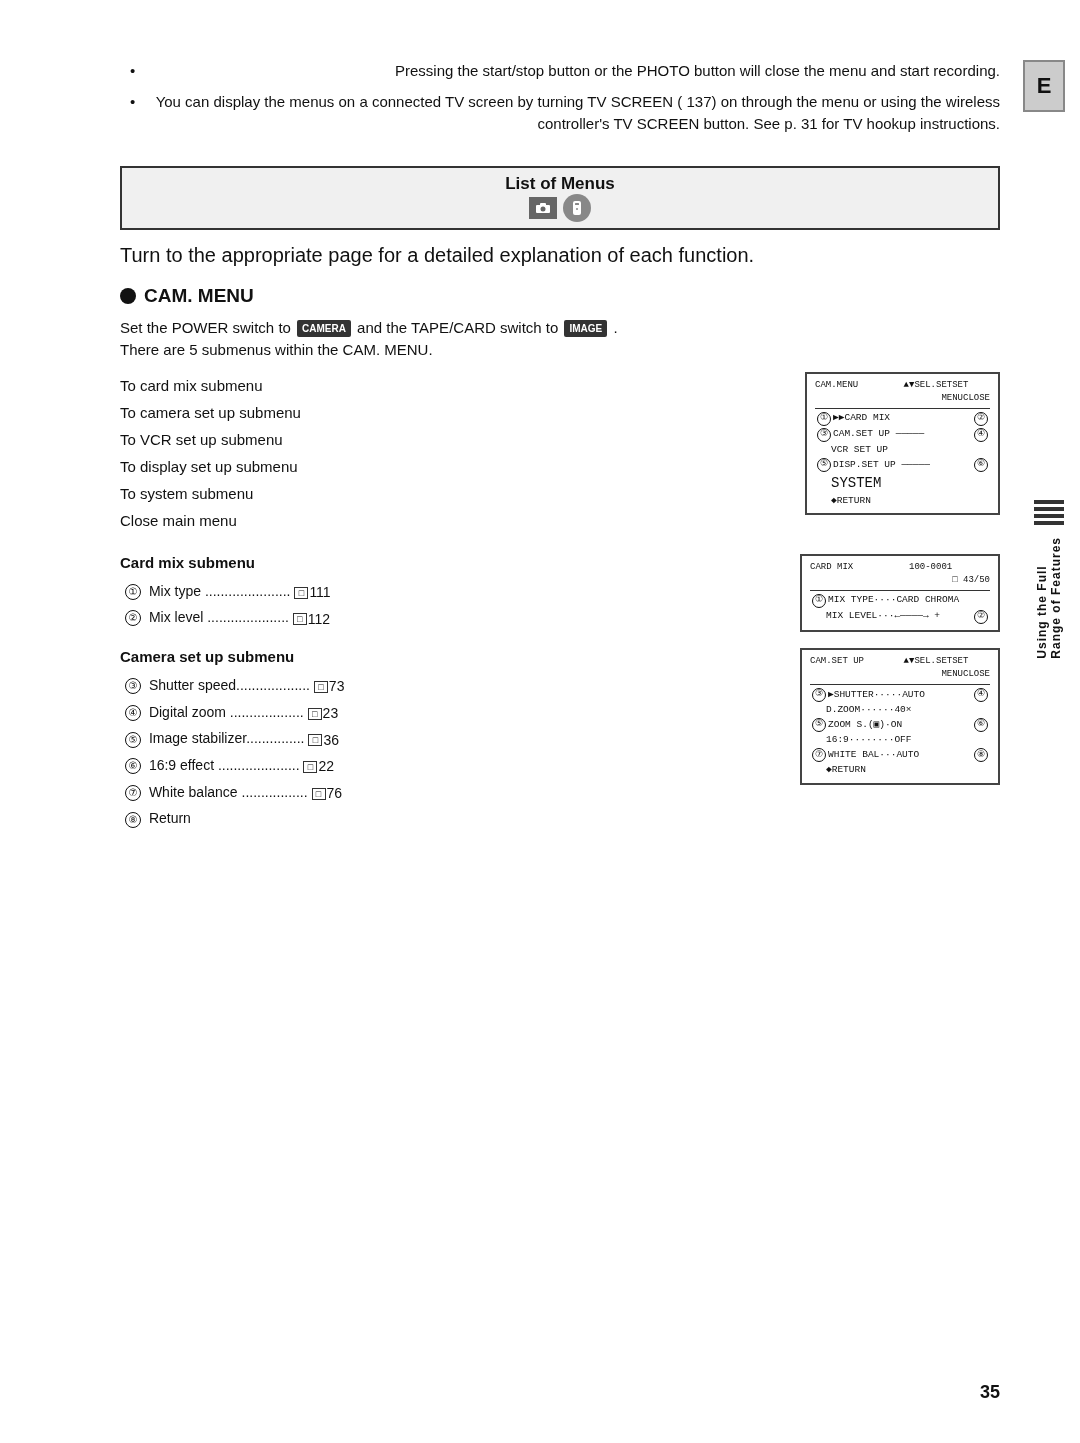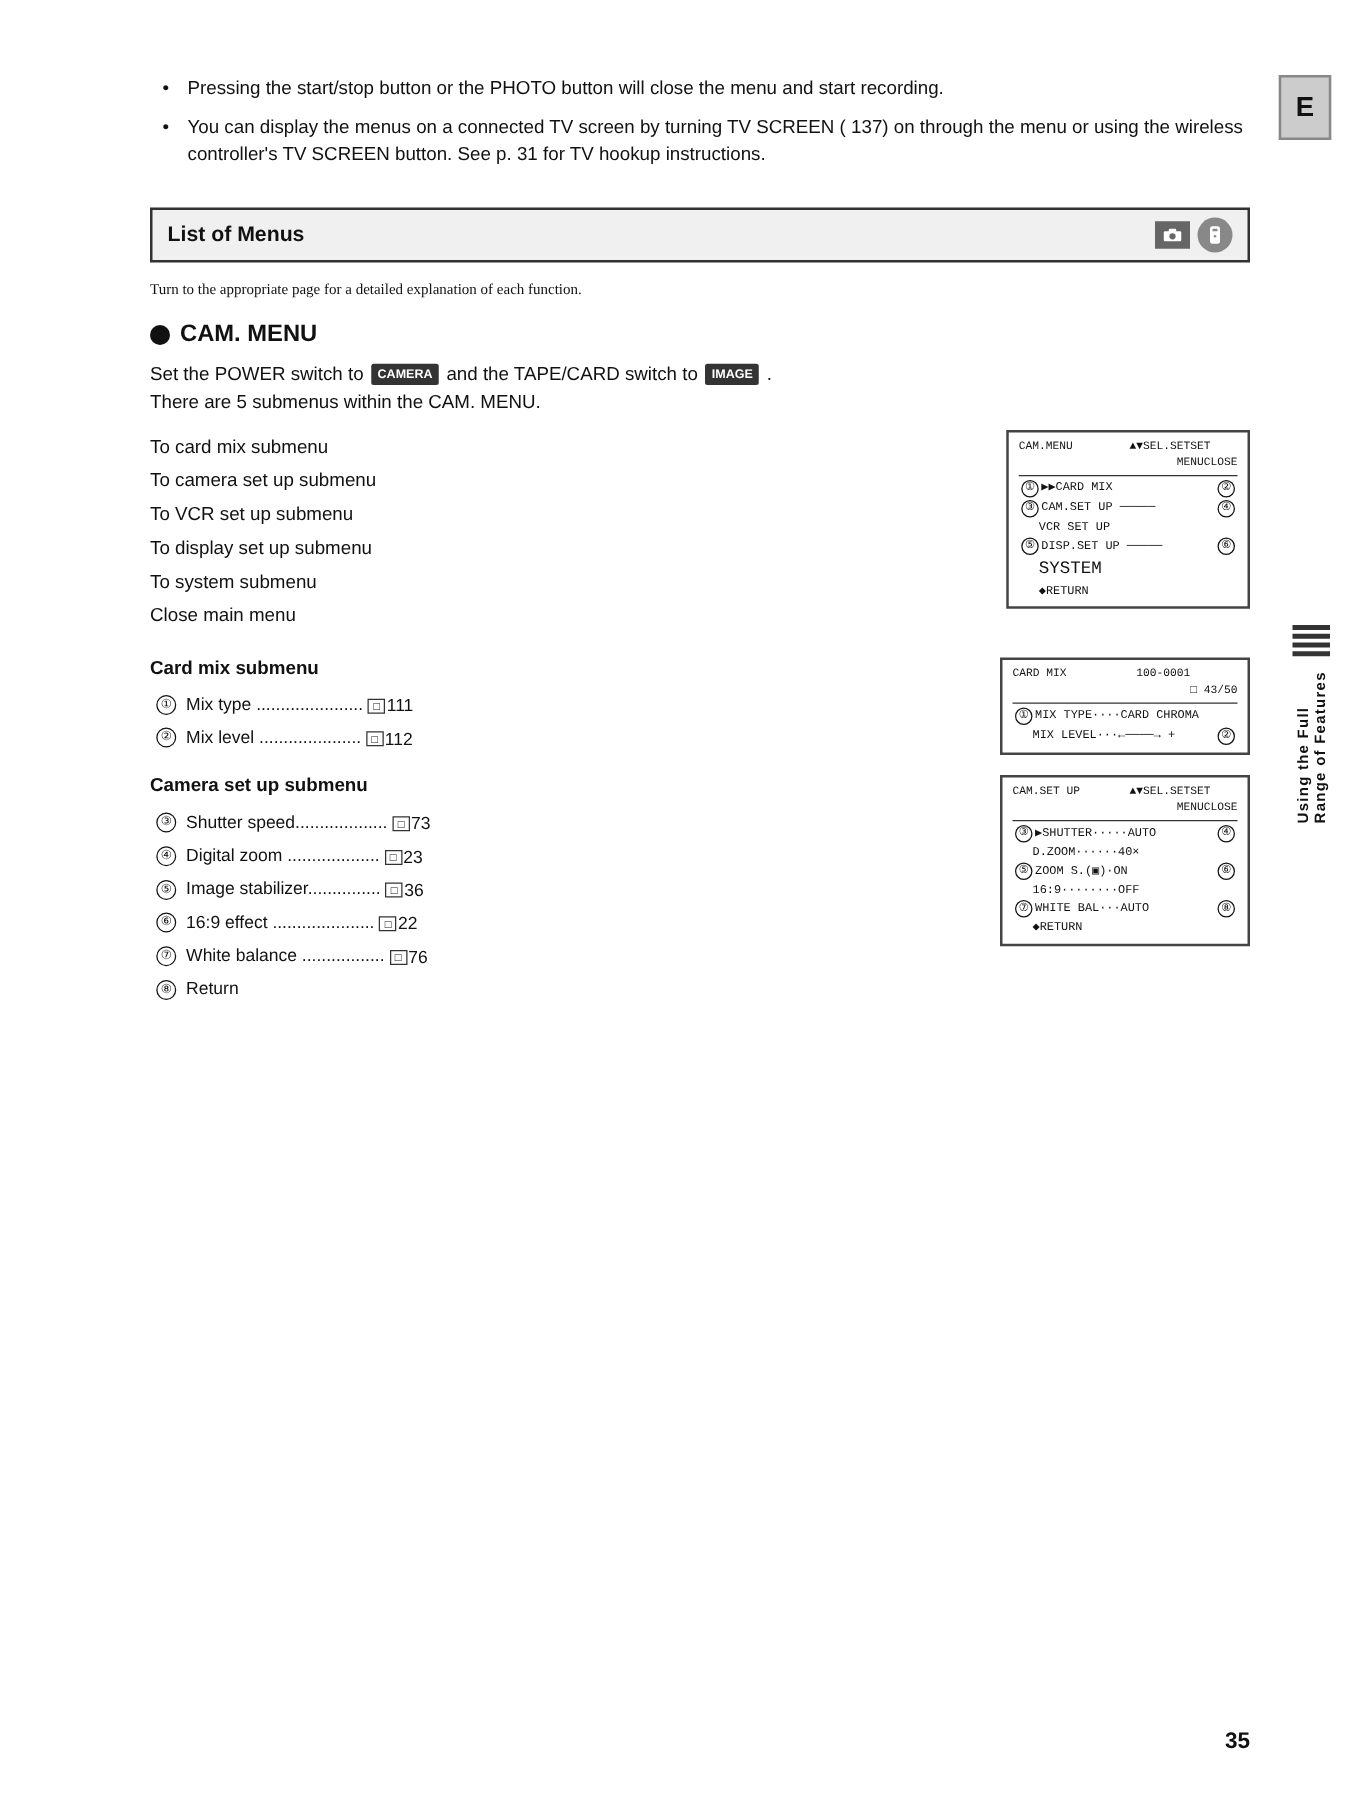--- a/index.html
+++ b/index.html
@@ -43,20 +43,21 @@
       bottom: 40px;
       right: 80px;
       font-size: 18px;
       font-weight: bold;
     }
 
     
     .intro-bullets {
       margin-bottom: 30px;
       margin-left: 10px;
+      text-align: right;
     }
     .intro-bullets li {
       list-style: none;
       padding-left: 20px;
       position: relative;
       margin-bottom: 8px;
       font-size: 15px;
       line-height: 1.5;
     }
     .intro-bullets li::before {
@@ -68,20 +69,21 @@
     
     .list-of-menus-header {
       display: flex;
       align-items: center;
       justify-content: space-between;
       background: #f0f0f0;
       border: 2px solid #333;
       padding: 6px 12px;
       margin-bottom: 14px;
       margin-top: 10px;
+      flex-direction: column;
     }
     .list-of-menus-header .title {
       font-size: 17px;
       font-weight: bold;
     }
     .list-of-menus-header .icons {
       display: flex;
       gap: 6px;
       align-items: center;
     }
@@ -100,23 +102,22 @@
       width: 28px;
       height: 28px;
       border-radius: 50%;
       background: #888;
       display: flex;
       align-items: center;
       justify-content: center;
     }
 
     .turn-text {
-      font-size: 12px;
+      font-size: 20px;
       margin-bottom: 18px;
-      font-family: Liberation Serif, serif;
     }
 
     
     .cam-menu-title {
       font-size: 19px;
       font-weight: bold;
       display: flex;
       align-items: center;
       gap: 8px;
       margin-bottom: 10px;

